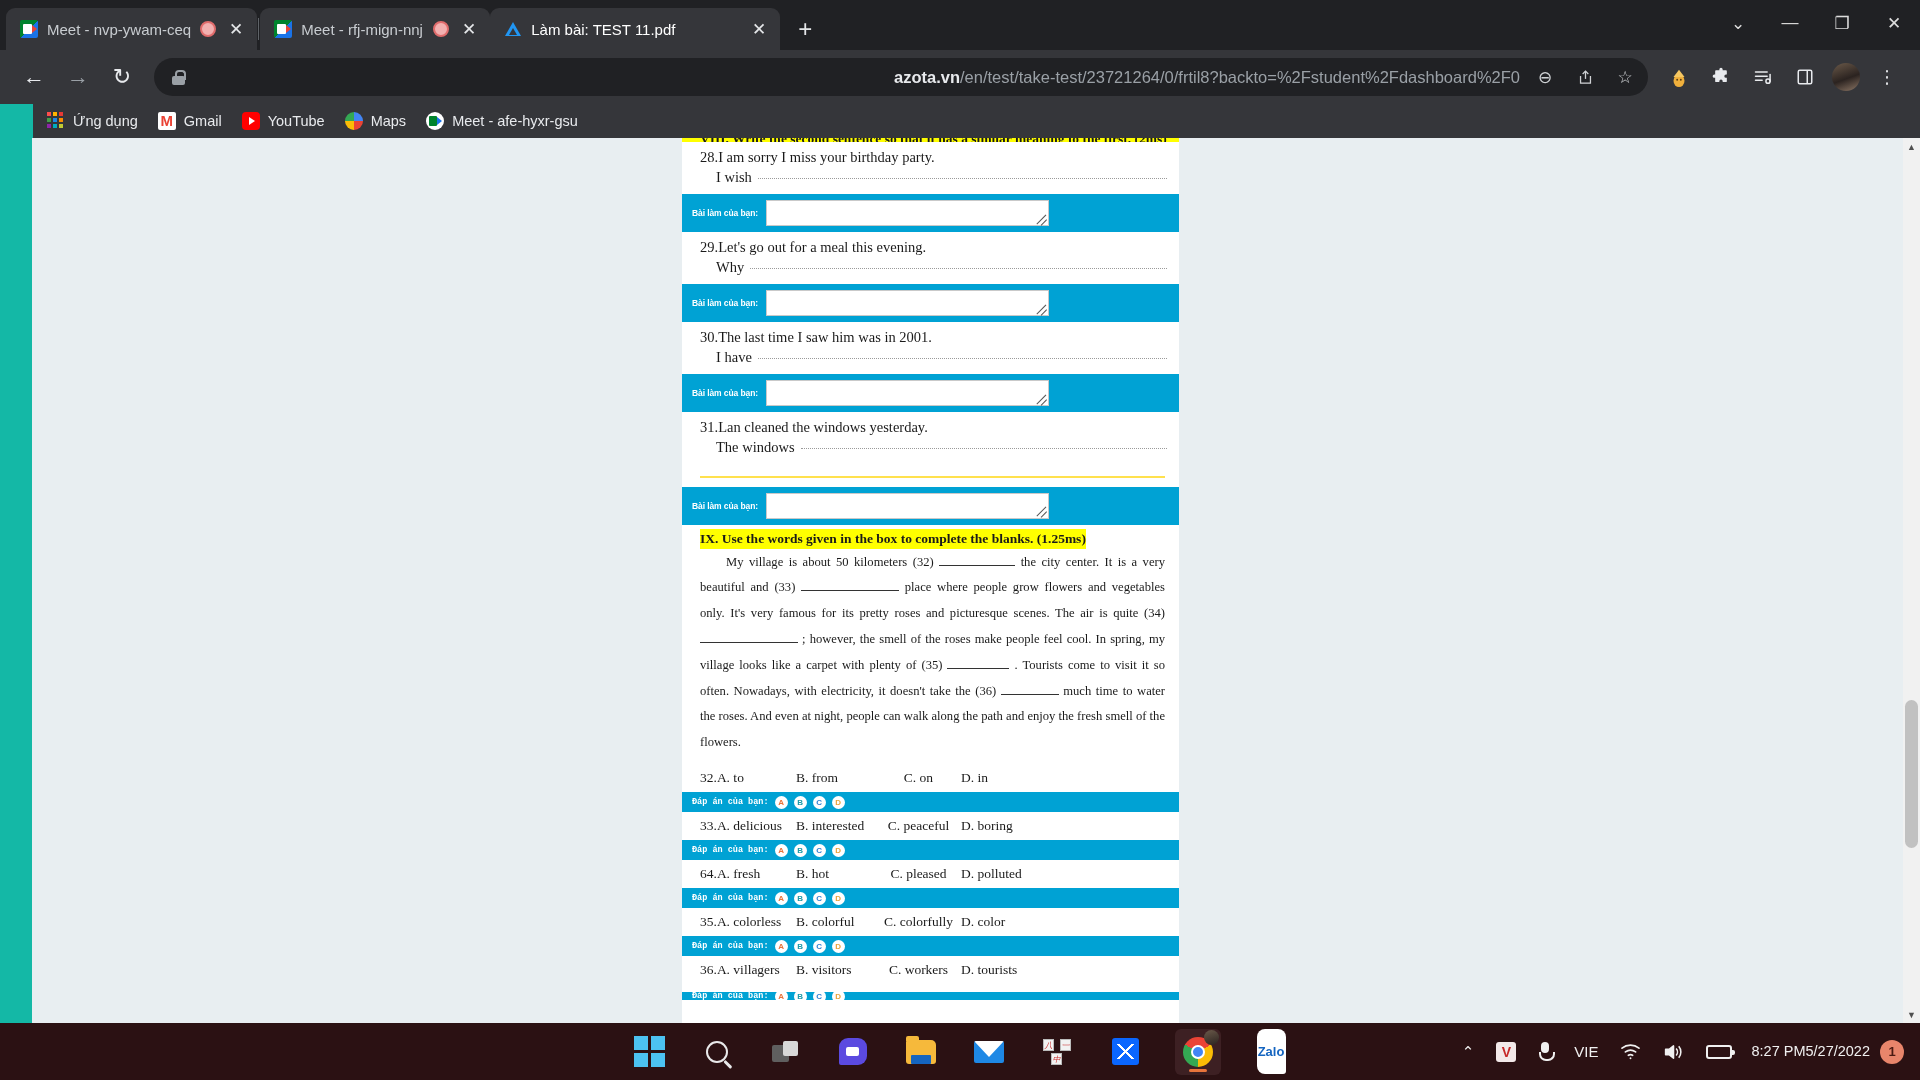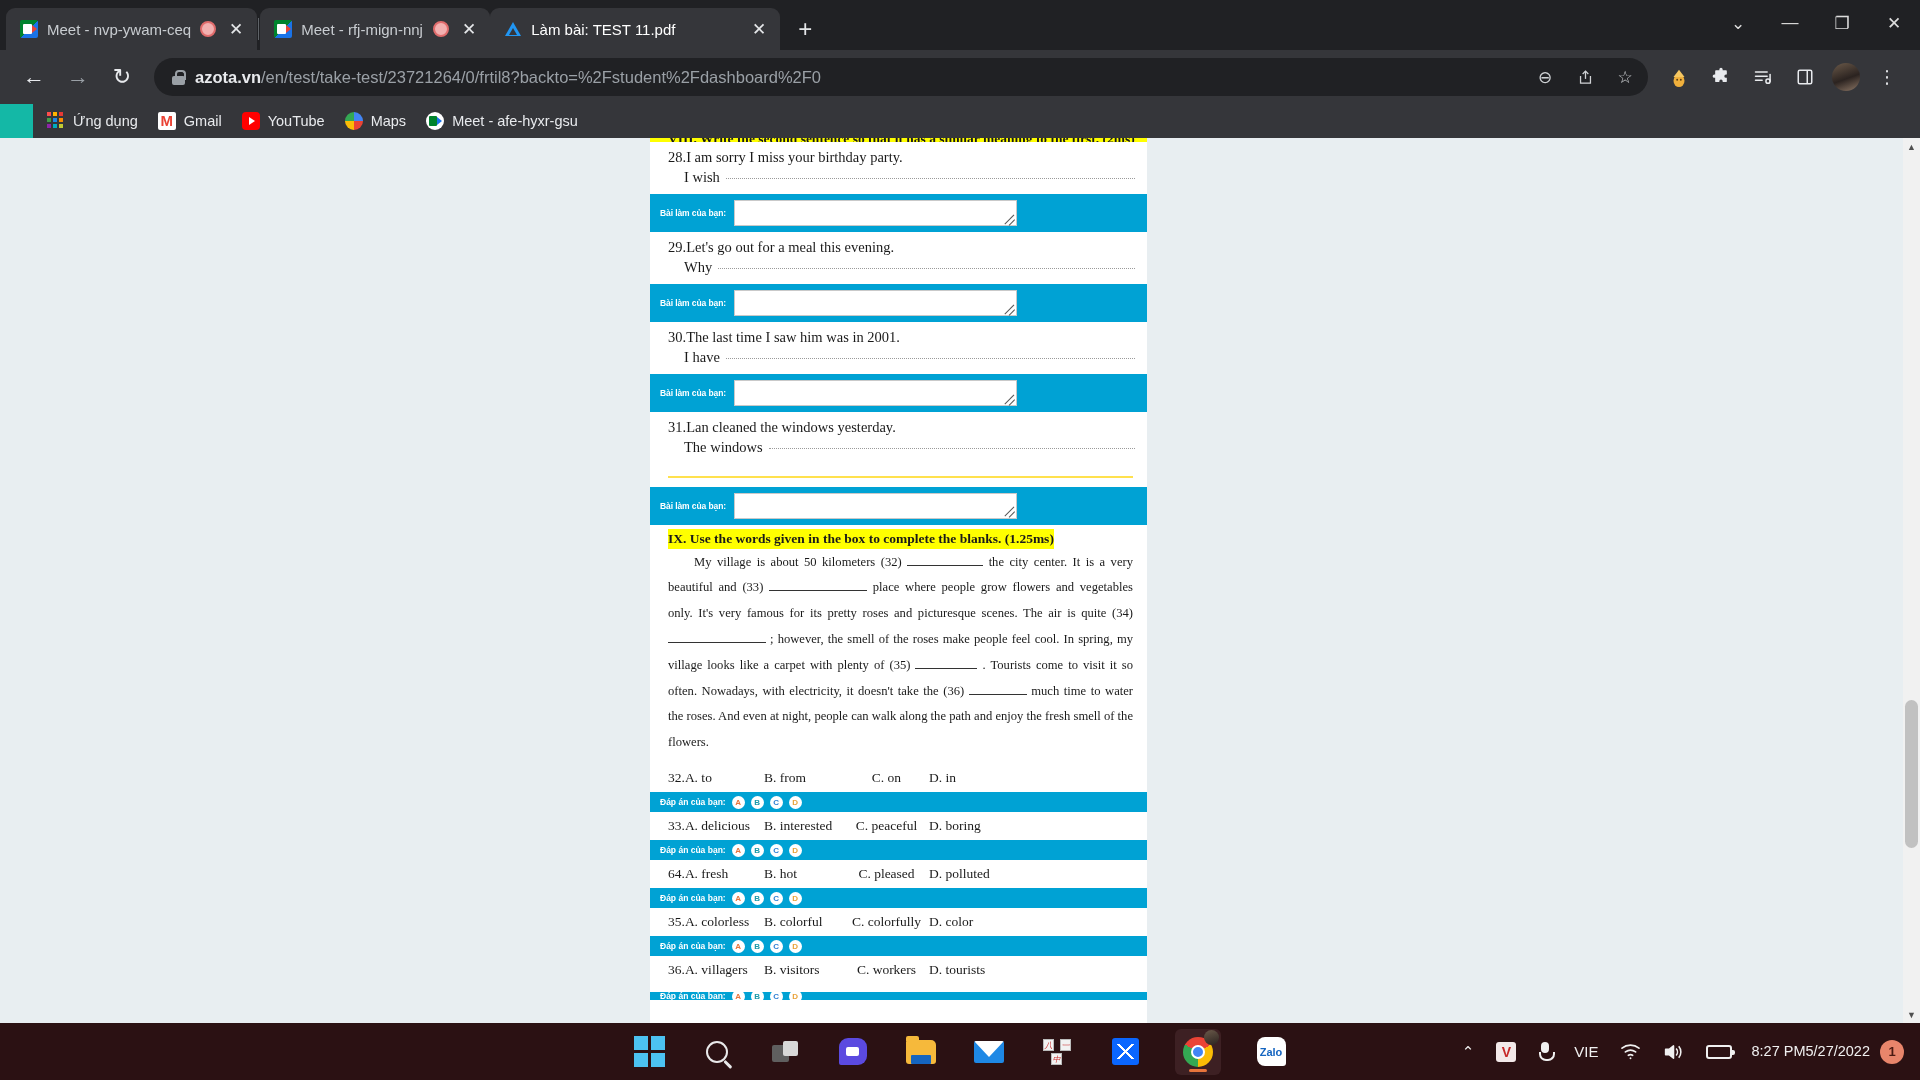--- a/index.html
+++ b/index.html
@@ -49,21 +49,21 @@
   .newtab { width: 34px; height: 34px; color: #e4e6e8; display: flex; align-items: center; justify-content: center; font-size: 24px; margin: 0 0 4px 8px; font-weight: 300;}
   .winctl { position: absolute; right: 0; top: 0; height: 46px; display: flex; align-items: center; }
   .winbtn { width: 52px; height: 46px; display: flex; align-items: center; justify-content: center; color: #dcdcdc; font-size: 17px; }
 
   
   .toolbar { height: 54px; background: #35363a; display: flex; align-items: center; padding: 0 14px; gap: 4px; }
   .navbtn { width: 40px; height: 40px; display: flex; align-items: center; justify-content: center; color: #e8eaed; font-size: 22px; border-radius: 50%; }
   .navbtn.dim { color: #9aa0a6; }
   .omnibox {
     flex: 1 1 auto; height: 38px; background: #202124; border-radius: 20px;
-    display: flex; align-items: center; padding: 0 8px 0 18px; margin: 0 8px; gap: 10px;
+    display: flex; align-items: center; padding: 0 8px 0 18px; margin: 0 8px; gap: 10px; text-align: right;
   }
   .lock { width: 13px; height: 15px; position: relative; flex:0 0 13px; }
   .lock::before { content:""; position:absolute; bottom:0; left:0; width:13px; height:9px; background:#9aa0a6; border-radius:2px; }
   .lock::after { content:""; position:absolute; top:0; left:3px; width:7px; height:8px; border:2px solid #9aa0a6; border-bottom:none; border-radius:4px 4px 0 0; }
   .url { flex: 1 1 auto; font-size: 16.5px; color: #9aa0a6; overflow:hidden; white-space:nowrap; }
   .url b { color: #e8eaed; font-weight: 700; }
   .omni-icon { width: 30px; height: 30px; display:flex; align-items:center; justify-content:center; color:#cfd2d5; font-size: 17px; flex:0 0 30px;}
   .tbicon { width: 38px; height: 38px; display: flex; align-items: center; justify-content: center; color: #e8eaed; font-size: 18px; flex: 0 0 38px;}
   .avatar { width: 28px; height: 28px; border-radius: 50%; background: linear-gradient(160deg,#6b5a4a 0%, #2b2320 55%, #8d7766 100%); flex:0 0 28px; margin: 0 4px; }
 
@@ -79,21 +79,21 @@
   .gmail-ico { background:#fff; border-radius:2px; overflow:hidden;}
   .gmail-ico::before{content:"M";position:absolute;inset:0;color:#ea4335;font-size:15px;font-weight:700;line-height:18px;text-align:center;font-family:"Liberation Sans",sans-serif;}
   .yt-ico { background:#ff0000; border-radius:4px; }
   .yt-ico::before{content:"";position:absolute;left:7px;top:5px;width:0;height:0;border-top:4px solid transparent;border-bottom:4px solid transparent;border-left:6px solid #fff;}
   .maps-ico { border-radius:50%; background: conic-gradient(#4285f4 0 25%, #ea4335 25% 50%, #fbbc05 50% 75%, #34a853 75%); }
   .meet-bm-ico { border-radius:50%; background:#fff; }
   .meet-bm-ico::before{content:"";position:absolute;left:3px;top:4px;width:8px;height:10px;background:#00832d;border-radius:1px;}
   .meet-bm-ico::after{content:"";position:absolute;right:2px;top:5px;width:0;height:0;border-top:4px solid transparent;border-bottom:4px solid transparent;border-left:5px solid #1a73e8;}
 
   
-  .viewport { flex: 1 1 auto; background: #e8eef1; position: relative; overflow: hidden; }
+  .viewport { flex: 1 1 auto; background: #e8eef1; position: relative; overflow: hidden; margin-left: 32px; }
   .paper { position: absolute; left: 650px; top: 0; width: 497px; background: #ffffff; min-height: 100%; }
 
   .hl { background: #ffff00; }
   .doc { font-family: "Liberation Serif", serif; color: #1a1a1a; }
 
   .sec-head { font-size: 13.5px; font-weight: 700; padding: 2px 0 2px 18px; }
   .sec-head.clip { margin-top: -9px; height: 13px; overflow: hidden; }
 
   .qblock { padding: 6px 12px 7px 18px; font-size: 14.5px; line-height: 1.35; }
   .qline1 { white-space: nowrap; }
@@ -104,21 +104,21 @@
   .ansband { background: #00a2d4; display: flex; align-items: center; padding: 6px 7px; gap: 8px; }
   .ansband .lbl { color: #ffffff; font-size: 8.5px; font-weight: 700; white-space: nowrap; font-family: "Liberation Sans", sans-serif; padding-left: 3px; letter-spacing: -.1px;}
   .ta { flex: 1 1 auto; height: 26px; background: #fff; border: 1px solid #c9c9c9; position: relative; max-width: 283px;}
   .ta .grip { position:absolute; right:1px; bottom:1px; width:12px; height:12px; }
   .ta .grip::before, .ta .grip::after { content:""; position:absolute; background:#555; height:1.3px; transform-origin: center; }
   .ta .grip::before { width:13px; right:-1px; bottom:4px; transform: rotate(-45deg); }
   .ta .grip::after  { width:8px;  right:-1px; bottom:1px; transform: rotate(-45deg); }
 
   
   .mcband { background: #00a2d4; display: flex; align-items: center; padding: 4px 7px; gap: 6px; height: 20px;}
-  .mcband .lbl { color:#fff; font-size:8.5px; font-weight:700; white-space:nowrap; font-family:Liberation Sans, sans-serif; padding-left:3px;}
+  .mcband .lbl { color:#fff; font-size:8.5px; font-weight:700; white-space:nowrap; font-family:Liberation Mono, monospace; padding-left:3px;}
   .opt { width: 13px; height: 13px; border-radius: 50%; background: #fff; display: flex; align-items: center; justify-content: center; font-size: 8px; font-weight: 700; font-family: "Liberation Sans", sans-serif; flex: 0 0 13px; }
   .opt.a { color: #e8743b; }
   .opt.b { color: #1b9aaa; }
   .opt.c { color: #2d7fd3; }
   .opt.d { color: #e8a33b; }
 
   .passage { padding: 1px 14px 8px 18px; font-size: 12.6px; line-height: 2.05; text-align: justify; }
   .blank { display: inline-block; border-bottom: 1px solid #333; vertical-align: baseline; }
   .b-wide { width: 76px; } .b-med { width: 98px; } .b-sm { width: 62px; } .b-xs { width: 58px; }
 
@@ -158,21 +158,21 @@
   .dropbox::after{content:"";position:absolute;left:5px;top:6px;width:17px;height:15px;
      background:
        linear-gradient(45deg,transparent 45%,#fff 45% 55%,transparent 55%),
        linear-gradient(-45deg,transparent 45%,#fff 45% 55%,transparent 55%);}
   .chrome { width: 30px; height: 30px; border-radius: 50%;
     background: conic-gradient(from -60deg,#ea4335 0 120deg,#fbbc05 120deg 240deg,#34a853 240deg 360deg); position: relative; }
   .chrome::after { content:""; position:absolute; left:8px; top:8px; width:14px; height:14px; border-radius:50%; background:#4285f4; border:2.5px solid #fff; box-sizing:border-box;}
   .chrome-box { width: 46px; height: 46px; background: #3d2023; border-radius: 6px; display:flex;align-items:center;justify-content:center; position:relative;}
   .chrome-badge { position:absolute; right:2px; top:1px; width:15px;height:15px;border-radius:50%;background:linear-gradient(160deg,#6b5a4a,#2b2320);}
   .runbar { position:absolute; bottom:3px; left:50%; transform:translateX(-50%); width:18px; height:3px; border-radius:2px; background:#e8743b;}
-  .zalo { width: 29px; height: 29px; background: #fff; border-radius: 8px 8px 3px 8px; display:flex;align-items:center;justify-content:center;color:#1565c0;font-size:11px;font-weight:700; font-family:"Liberation Sans",sans-serif;}
+  .zalo { width: 29px; height: 45px; background: #fff; border-radius: 8px 8px 3px 8px; display:flex;align-items:center;justify-content:center;color:#1565c0;font-size:13px;font-weight:700; font-family:"Liberation Sans",sans-serif;}
   .tb-right { position: absolute; right: 10px; display: flex; align-items: center; gap: 0; color: #f0f0f0; }
   .tr-item { height: 57px; display: flex; align-items: center; justify-content: center; padding: 0 11px; font-size: 15px; }
   .vico { width: 20px; height: 20px; background: #f3e9e9; border-radius: 3px; color: #c62828; font-size: 14px; font-weight: 700; display: flex; align-items: center; justify-content: center; font-family:"Liberation Sans",sans-serif;}
   .clock { text-align: right; font-size: 14.5px; line-height: 1.35; padding: 0 10px 0 8px; }
   .notif { width: 24px; height: 24px; border-radius: 50%; background: #e8856b; color: #4a1a12; font-size: 13px; font-weight: 700; display: flex; align-items: center; justify-content: center; font-family:"Liberation Sans",sans-serif;}
   .mic { width: 14px; height: 19px; position: relative; }
   .mic::before { content:""; position:absolute; left:3px; top:0; width:8px; height:11px; border-radius:4px; background:#f0f0f0;}
   .mic::after { content:""; position:absolute; left:1px; top:10px; width:12px; height:7px; border:2px solid #f0f0f0; border-top:none; border-radius:0 0 7px 7px;}
   .batt { width: 26px; height: 14px; border: 2px solid #f0f0f0; border-radius: 3px; position: relative;}
   .batt::after{content:"";position:absolute;right:-5px;top:3px;width:3px;height:5px;background:#f0f0f0;border-radius:0 2px 2px 0;}

